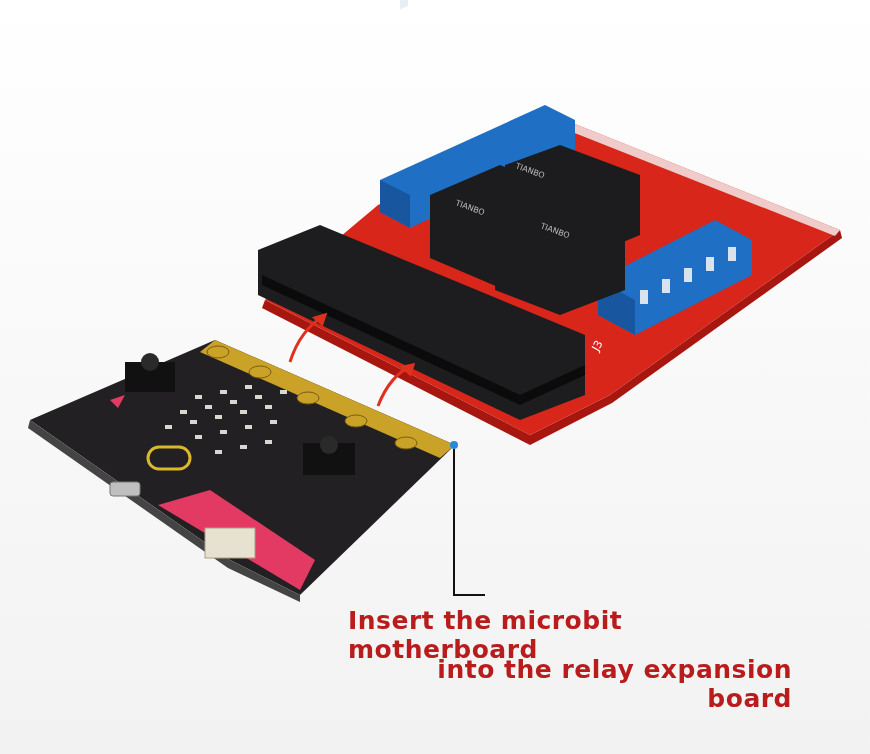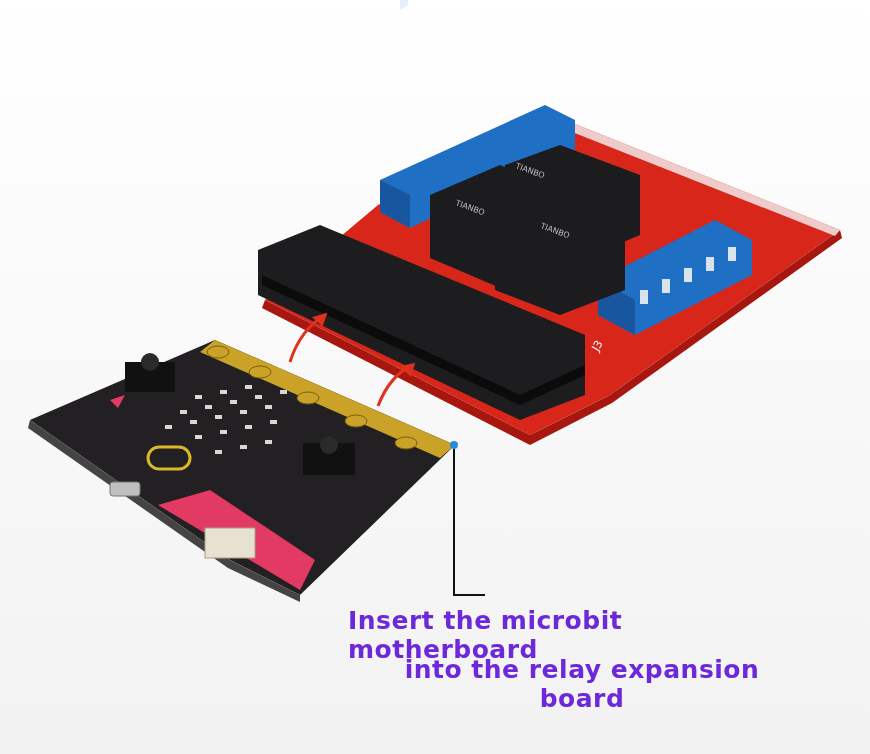--- a/index.html
+++ b/index.html
@@ -1,20 +1,20 @@
 <!DOCTYPE html>
 <html><head>
 <meta charset="utf-8">
 <style>
   html,body{margin:0;padding:0;background:#ffffff;}
   body{width:870px;height:754px;position:relative;overflow:hidden;font-family:"DejaVu Sans",sans-serif;}
   .scene{position:absolute;left:0;top:0;width:870px;height:754px;}
-  .caption{position:absolute;left:0;width:870px;text-align:center;font-family:"DejaVu Sans",sans-serif;font-weight:bold;font-size:25px;color:#6d28d9;letter-spacing:0.5px;}
+  .caption{position:absolute;left:0;width:870px;text-align:center;font-family:"DejaVu Sans",sans-serif;font-weight:bold;font-size:25px;color:#b91c1c;letter-spacing:0.5px;}
   .cap1{top:606px;left:348px;width:450px;text-align:left;}
-  .cap2{top:655px;left:372px;width:420px;text-align:center;}
+  .cap2{top:655px;left:372px;width:420px;text-align:right;}
 </style>
 </head>
 <body>
 
 <svg class="scene" viewBox="0 0 870 754" xmlns="http://www.w3.org/2000/svg">
   <defs>
     <linearGradient id="bg" x1="0" y1="0" x2="0" y2="1">
       <stop offset="0" stop-color="#ffffff"></stop>
       <stop offset="1" stop-color="#f2f2f2"></stop>
     </linearGradient>

